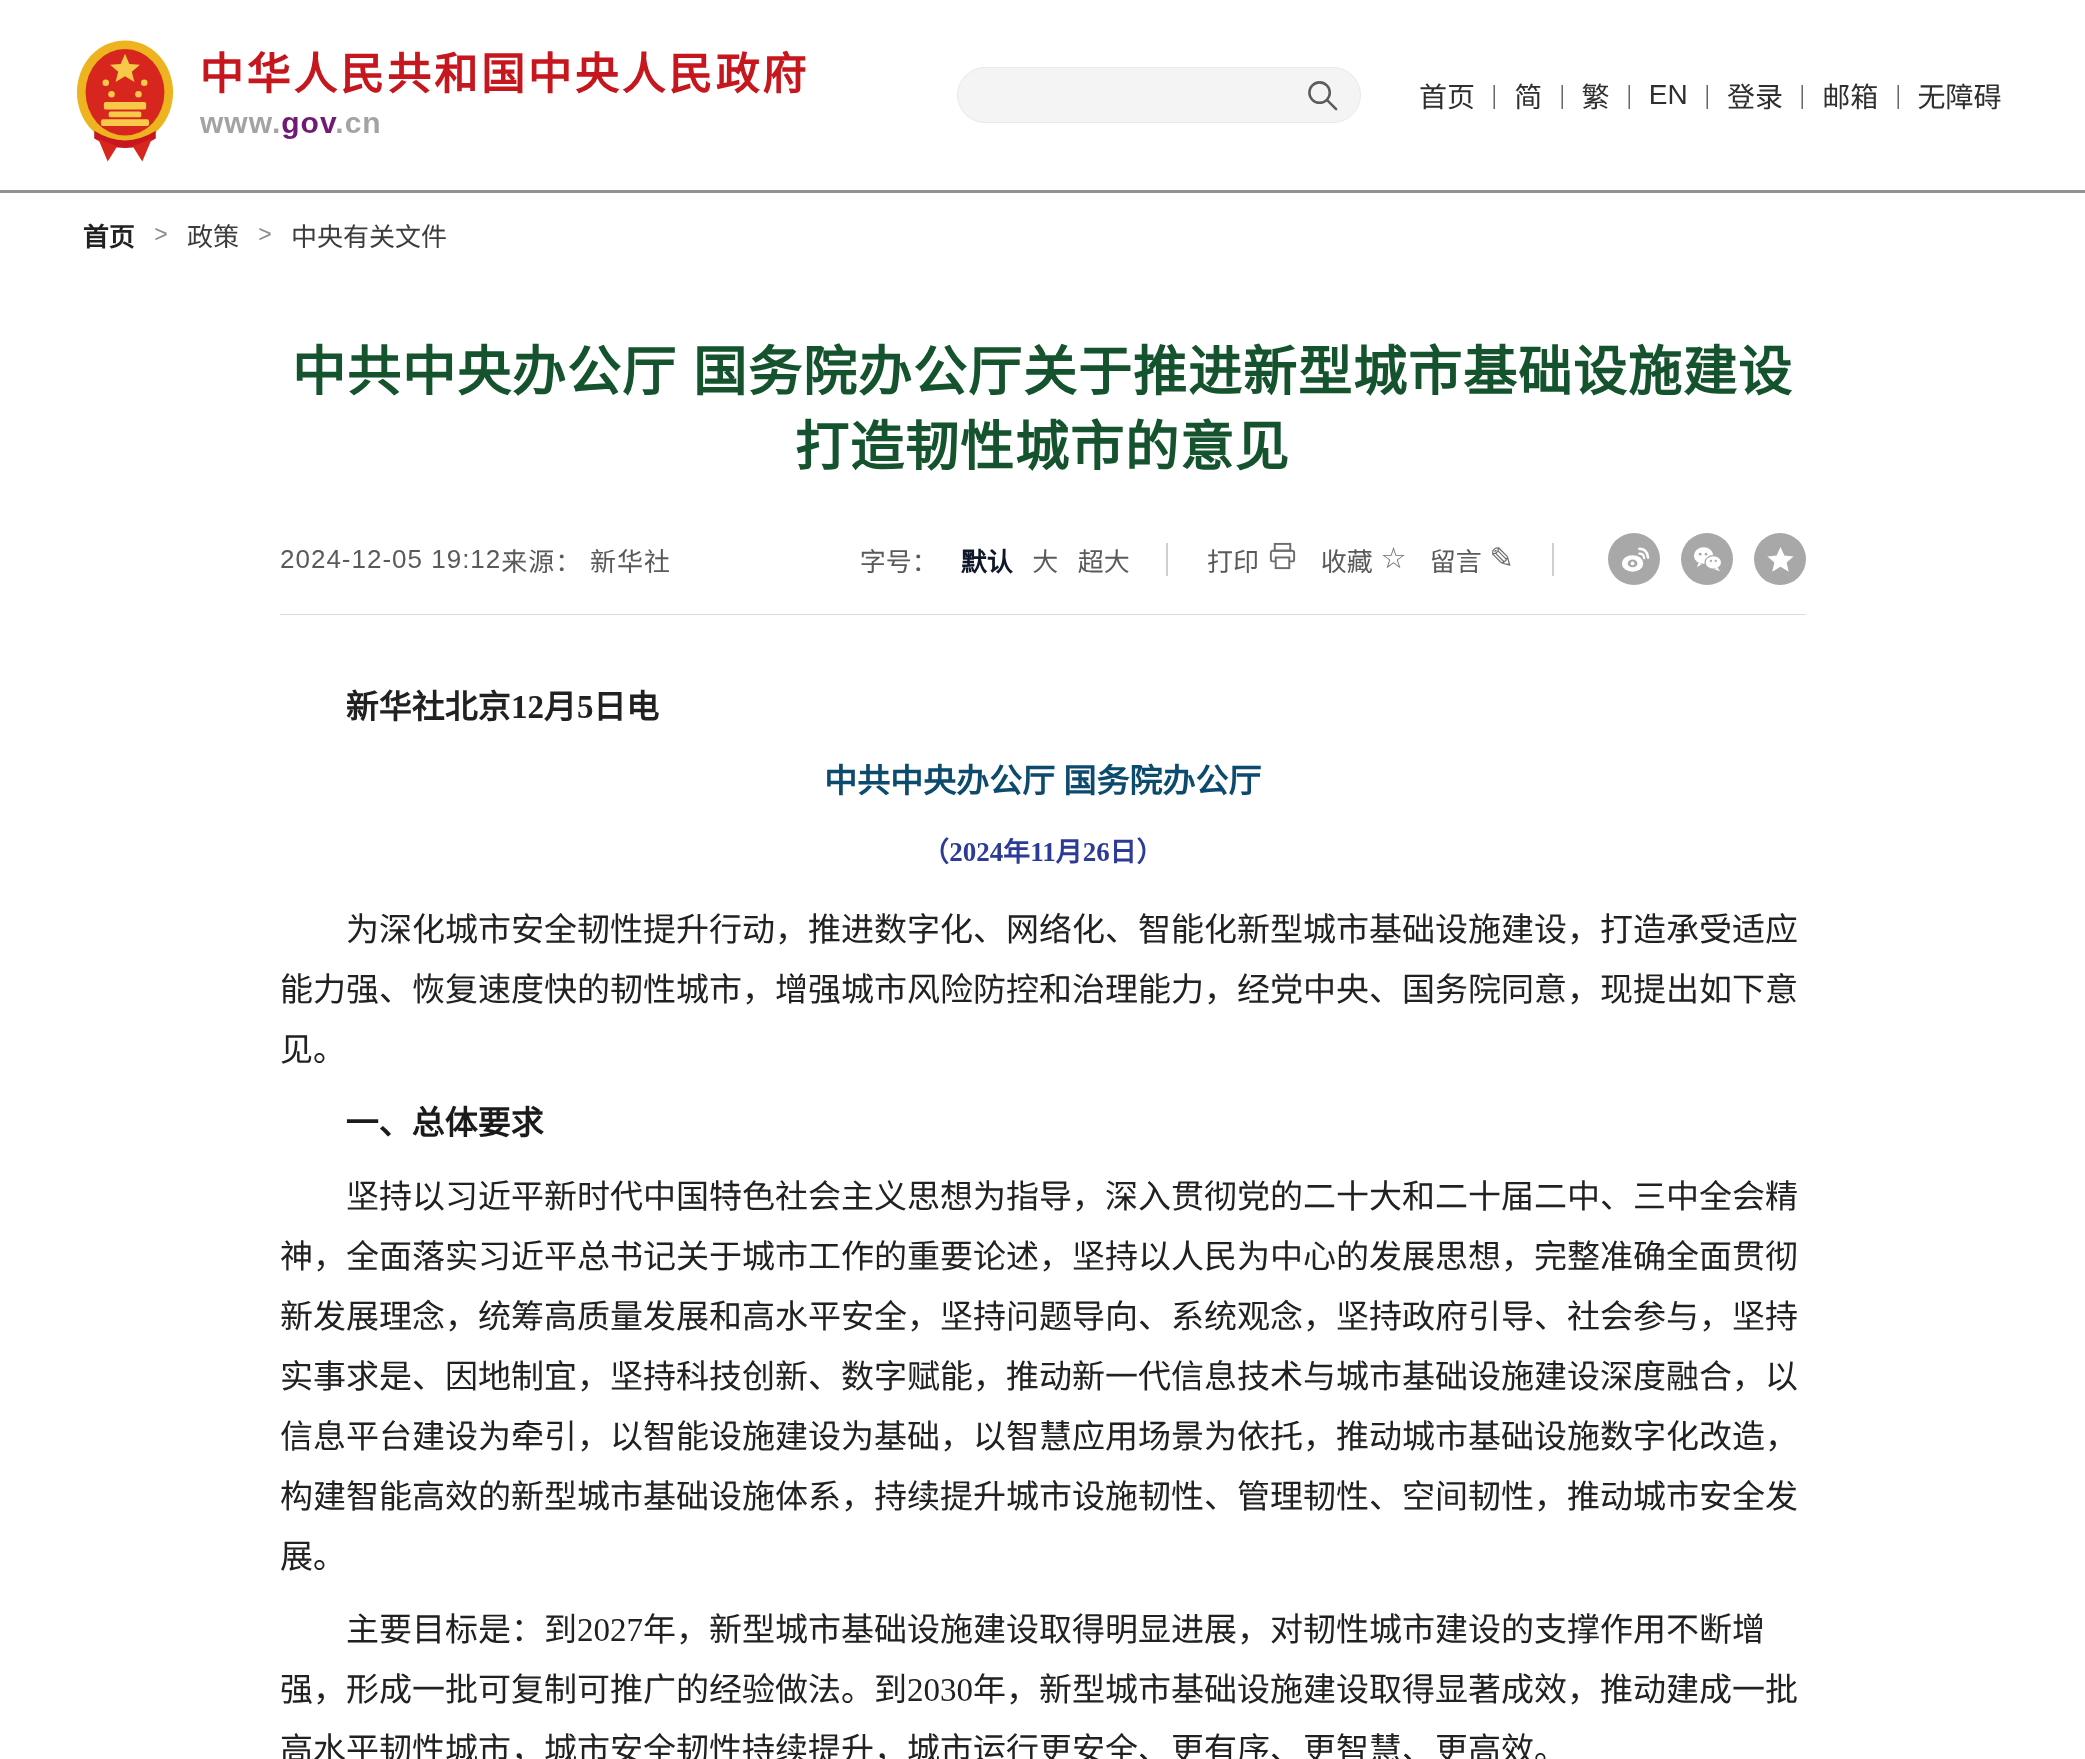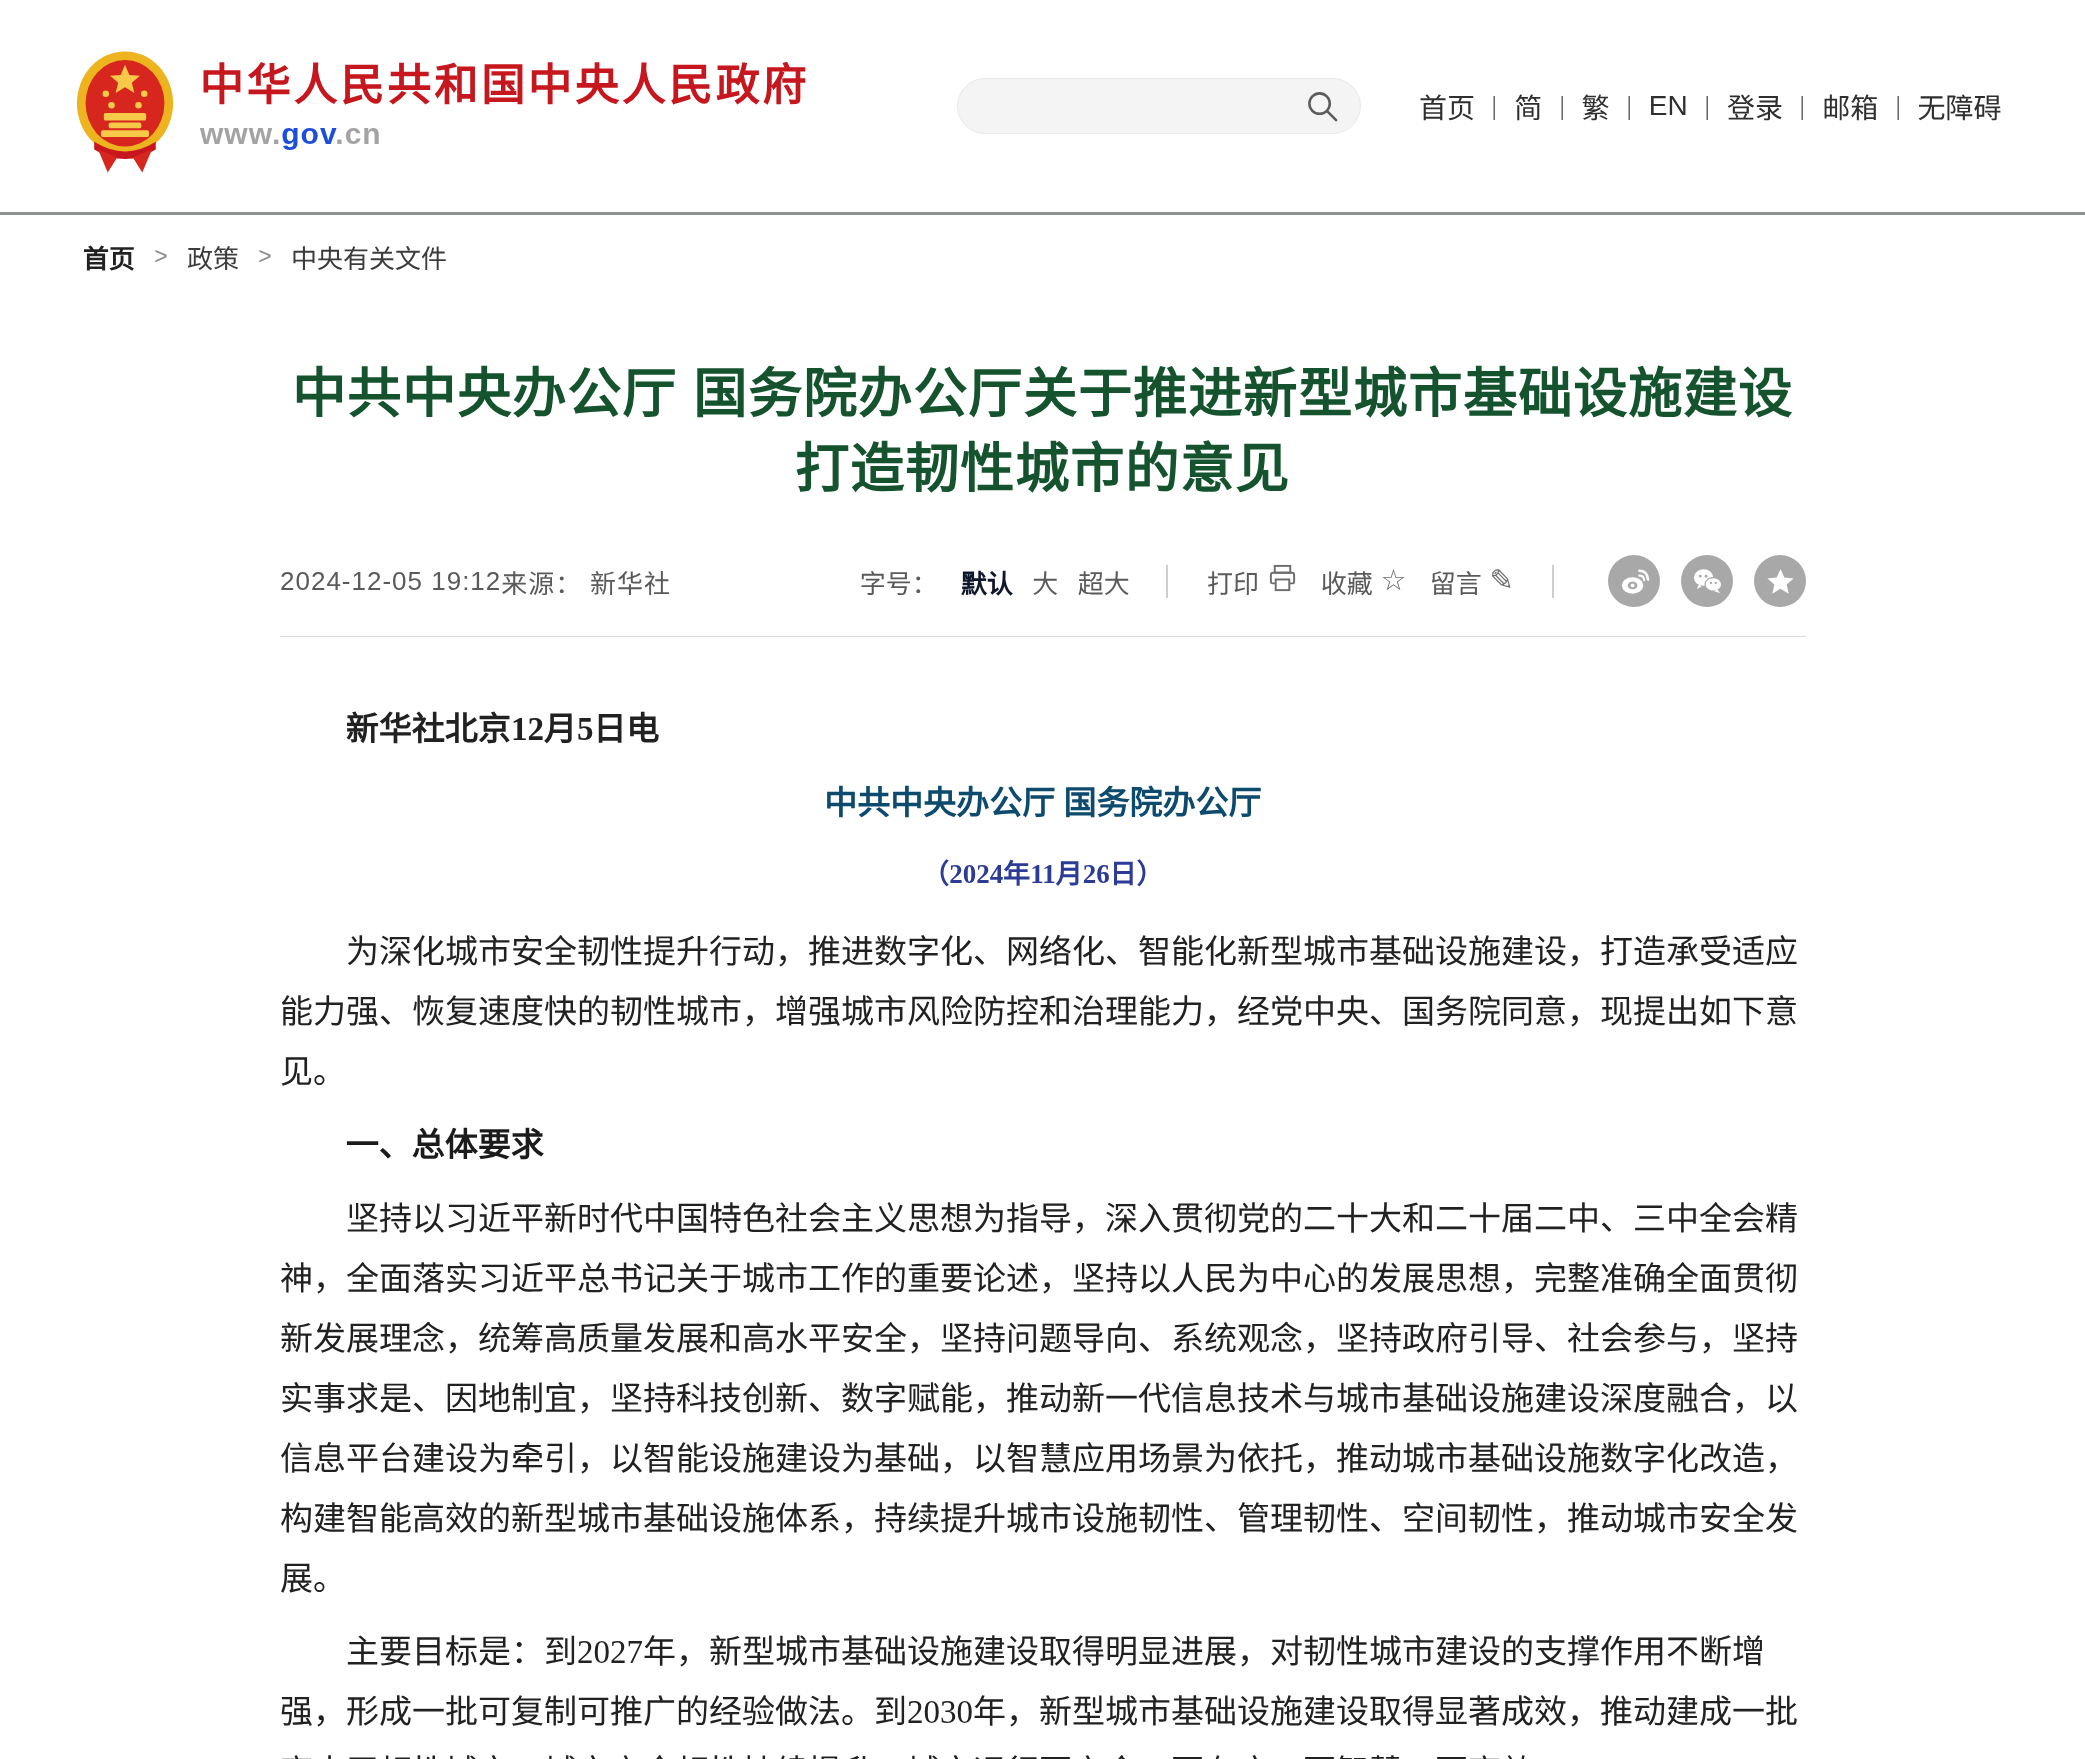--- a/index.html
+++ b/index.html
@@ -1,25 +1,25 @@
 <!DOCTYPE html>
 <html lang="zh-CN"><head>
 <meta charset="utf-8">
 <style>
   html,body{margin:0;padding:0;background:#ffffff;}
   .page{width:2086px;height:1759px;background:#ffffff;overflow:hidden;position:relative;
         font-family:"Liberation Sans","DejaVu Sans",sans-serif;}
 
   
-  .site-header{display:flex;align-items:center;height:212px;padding:0 68px 0 75px;box-sizing:border-box;}
+  .site-header{display:flex;align-items:center;height:190px;padding:0 68px 0 75px;box-sizing:border-box;}
   .logo{flex:0 0 auto;margin-top:13.5px;}
   .title-block{margin-left:25px;}
   .site-title{font-size:44px;font-weight:bold;color:#c7171e;letter-spacing:2.9px;line-height:1.1;}
   .site-url{font-size:30px;color:#a3a3a3;font-weight:bold;margin-top:7.7px;letter-spacing:1px;}
-  .site-url .red{color:#1d4ed8;}
+  .site-url .red{color:#701a75;}
   .search-box{margin-left:auto;width:404px;height:56px;background:#f4f4f4;border:1.9px solid #e9e9e9;
               border-radius:31px;display:flex;align-items:center;padding:0 17.4px 0 25px;box-sizing:border-box;}
   .search-box input{flex:1;border:none;outline:none;background:transparent;font-size:25px;color:#333;
                     font-family:"Liberation Sans",sans-serif;min-width:0;}
   .search-btn{flex:0 0 auto;width:39px;height:39px;display:flex;align-items:center;justify-content:center;cursor:pointer;}
   .top-nav{display:flex;align-items:center;margin-left:42px;font-size:28px;color:#2f2f2f;white-space:nowrap;}
   .top-nav .nav-item{padding:0 16.4px;cursor:pointer;}
   .top-nav .nav-sep{color:#444;font-size:25px;font-weight:200;transform:scaleX(.6);}
   .header-rule{height:2.9px;background:#8f9392;width:100%;}
 

